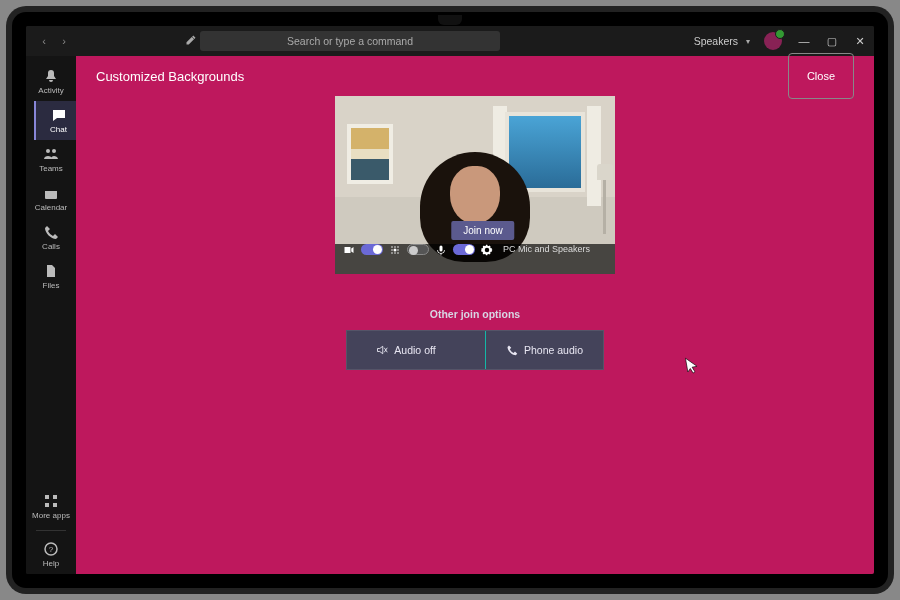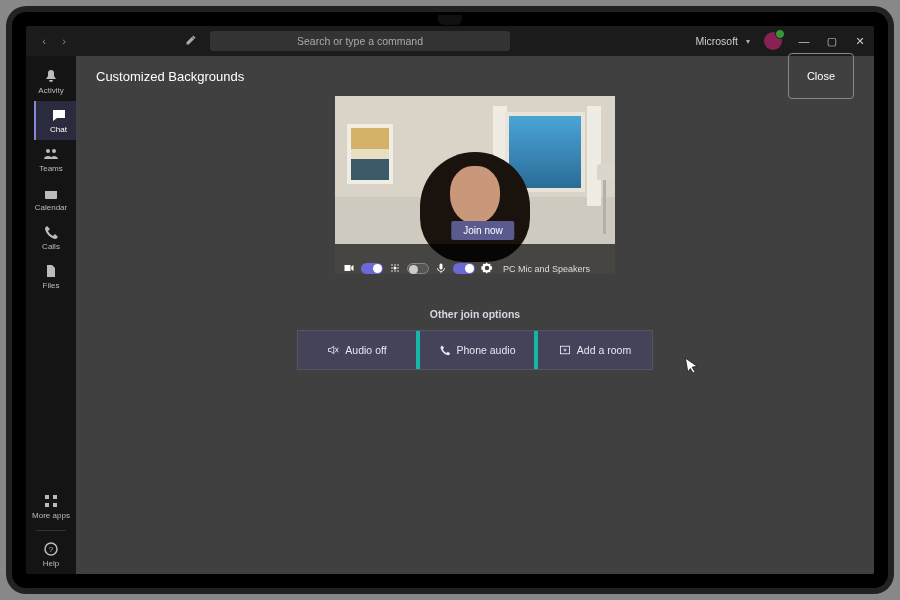--- a/index.html
+++ b/index.html
@@ -22,21 +22,21 @@
   
   .titlebar {
     height: 30px; background: #1b1b1b; display: flex; align-items: center;
     color: #ccc; font-size: 11px;
   }
   .tb-nav { display: flex; gap: 4px; padding: 0 10px; }
   .tb-nav span { width: 16px; text-align: center; color: #888; cursor: pointer; }
   .tb-compose { margin-left: 100px; width: 18px; text-align: center; color: #aaa; cursor: pointer; }
   .searchbox {
     flex: 0 0 300px; height: 20px; background: #333; border-radius: 3px;
-    margin-left: 10px; display: flex; align-items: center; justify-content: center;
+    display: flex; align-items: center; justify-content: center;
     color: #aaa; font-size: 10.5px;
   }
   .tb-spacer { flex: 1; }
   .org { font-size: 10.5px; color: #ccc; padding-right: 2px; }
   .org-chev { font-size: 8px; color: #aaa; padding: 0 6px; }
   .avatar {
     width: 18px; height: 18px; border-radius: 50%; background: #825;
     margin: 0 8px; position: relative;
   }
   .avatar::after {
@@ -59,21 +59,21 @@
     cursor: pointer; gap: 2px; text-align: right;
   }
   .sb-item.active { background: #2b2b40; color: #fff; border-left: 2px solid #8886d8; padding-left: 0; margin-left: -2px; width: 52px;}
   .sb-item.active { border-left: none; box-shadow: inset 2px 0 0 #8886d8; margin-left:15px; width:50px;}
   .sb-icon { width: 16px; height: 16px; display:flex; align-items:center; justify-content:center; }
   .sb-icon svg { width: 16px; height: 16px; fill: currentColor; }
   .sb-spacer { flex: 1; }
   .sb-divider { width: 30px; height: 1px; background: #333; margin: 4px 0; }
 
   
-  .main { flex: 1; background: #404040; display: flex; flex-direction: column; color: #fff; }
+  .main { flex: 1; background: #be185d; display: flex; flex-direction: column; color: #fff; }
 
   .panel-header {
     height: 40px; display: flex; align-items: center; justify-content: space-between;
     padding: 0 20px; font-size: 13px;
   }
   .close-btn {
     border: 1px solid #888; background: transparent; color: #fff;
     font-size: 11px; padding: 16px 18px; border-radius: 4px; cursor: pointer;
   }
 
@@ -103,39 +103,39 @@
   .person{position:absolute;left:50%;bottom:30px;transform:translateX(-50%);}
   .hair{width:110px;height:110px;background:#1a120c;border-radius:50% 50% 40% 40%;position:relative;top:18px;}
   .face{position:absolute;left:50%;top:32px;transform:translateX(-50%);width:50px;height:58px;background:#c9987b;border-radius:45% 45% 50% 50%;}
   .join-btn{
     position:absolute; left:50%; bottom:34px; transform:translateX(-50%);
     background:#5b5a8e; color:#fff; font-size:10px; padding:4px 12px;
     border-radius:2px; cursor:pointer; z-index:5;margin-left:8px;
   }
   .controls{
     height:30px; width:100%; background:rgba(0,0,0,0.66);
-    display:flex; align-items:flex-end; gap:6px; padding:0 8px; z-index:5; position:relative;
+    display:flex; align-items:flex-start; gap:6px; padding:0 8px; z-index:5; position:relative;
     font-size:9px; color:#ddd;
   }
   .ctrl-ic{width:12px;height:12px;fill:#fff;}
   .toggle{width:22px;height:11px;border-radius:6px;position:relative;cursor:pointer;}
   .toggle.on{background:#6b69d6;}
   .toggle.off{background:#555;border:1px solid #888;}
   .knob{position:absolute;top:1px;width:9px;height:9px;border-radius:50%;background:#fff;}
   .toggle.on .knob{right:1px;}
   .toggle.off .knob{left:1px;background:#ccc;}
   .device-label{margin-left:4px;white-space:nowrap;}
 
   .other-label{font-size:10.5px;color:#d8d6e4;margin-top:34px;margin-bottom:10px;font-weight:600;}
-  .join-options{display:flex;background:#44435a;border:1px solid #555468;}
+  .join-options{display:flex;background:#44435a;border:1px solid #555468;gap:20px;}
   .jo{
     width:118px;height:38px;display:flex;align-items:center;justify-content:center;
     gap:6px;font-size:10.5px;color:#e8e6f2;cursor:pointer;
   }
-  .jo + .jo{border-left:4px solid #14b8a6;}
+  .jo + .jo{border-left:1px solid #14b8a6;}
   .jo svg{width:12px;height:12px;fill:currentColor;}
 
   .cursor{position:absolute; left:660px; top:330px; font-size:14px; color:#fff; transform:rotate(-10deg);}
 </style>
 </head>
 <body>
 
 <div class="tablet">
   <div class="camera-notch"></div>
   <div class="screen">
@@ -147,21 +147,21 @@
       </div>
       <div class="tb-compose">
         <svg viewBox="0 0 16 16" width="12" height="12" fill="#aaa">
             <path d="M2 11l7-7 3 3-7 7H2v-3zM11 2l3 3-1.5 1.5-3-3L11 2z"></path>
           </svg>
       </div>
       <div class="searchbox">
         <span>Search or type a command</span>
       </div>
       <div class="tb-spacer"></div>
-      <span class="org">Microsoft</span>
+      <span class="org">Speakers</span>
       <span class="org-chev">▾</span>
       <div class="avatar"></div>
       <div class="win-btn">—</div>
       <div class="win-btn">▢</div>
       <div class="win-btn">✕</div>
     </div>
 
     <div class="body">
 
       <div class="sidebar">
@@ -304,27 +304,20 @@
                   <path d="M2 6h3l4-3v10l-4-3H2zM11 5l4 6m0-6l-4 6" stroke="currentColor" stroke-width="1.2" fill="none"></path>
                 </svg>
               <span>Audio off</span>
             </div>
             <div class="jo">
               <svg viewBox="0 0 16 16">
                   <path d="M4 2l3 3-2 2c1 2 3 4 5 5l2-2 3 3-2 2c-5 0-11-6-11-11l2-2z"></path>
                 </svg>
               <span>Phone audio</span>
             </div>
-            <div class="jo">
-              <svg viewBox="0 0 16 16">
-                  <rect x="2" y="3" width="12" height="10" fill="none" stroke="currentColor" stroke-width="1.2"></rect>
-                  <path d="M6 8h4M8 6v4" stroke="currentColor" stroke-width="1.2"></path>
-                </svg>
-              <span>Add a room</span>
-            </div>
           </div>
         </div>
 
         <div class="cursor"><svg width="14" height="18" viewBox="0 0 14 18">
               <path d="M1 1l0 14 3-3 2 5 2-1-2-5 5 0z" fill="#fff" stroke="#000" stroke-width="0.6"></path>
             </svg></div>
       </div>
     </div>
 
   </div>

